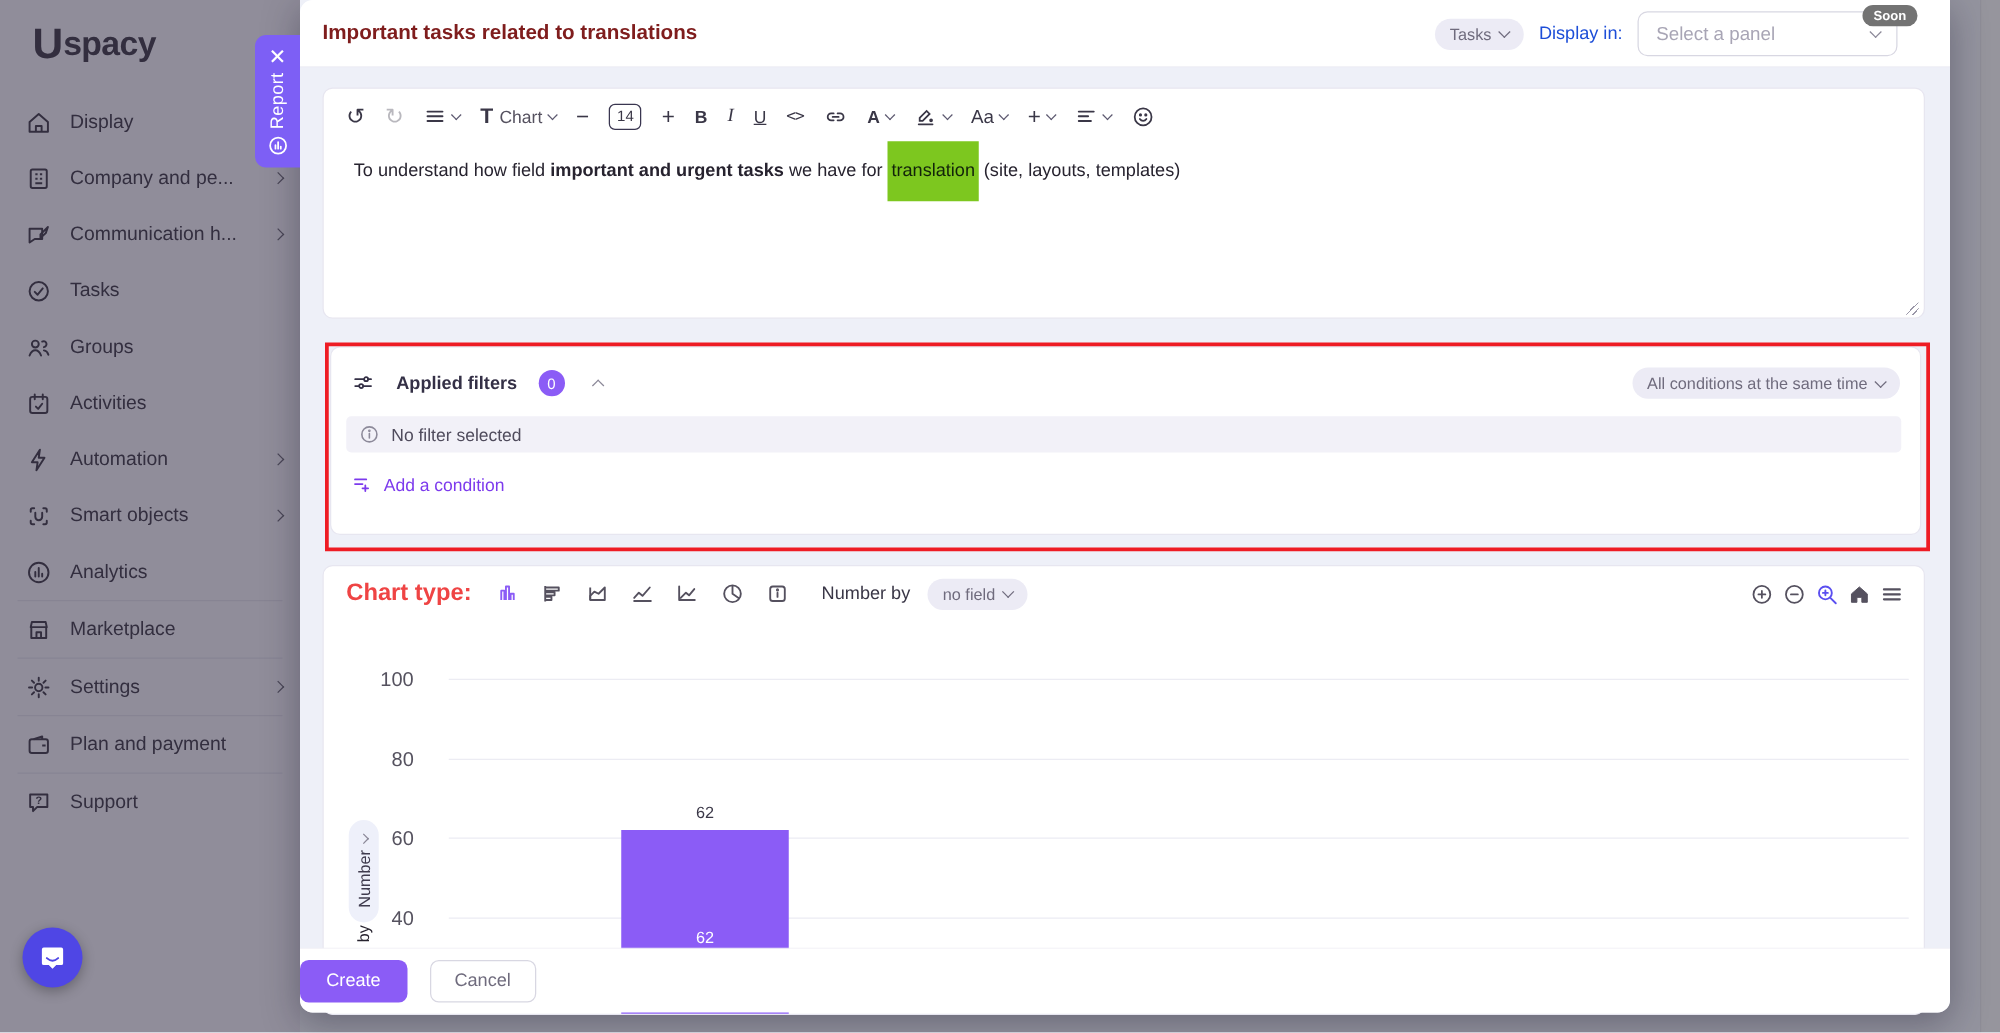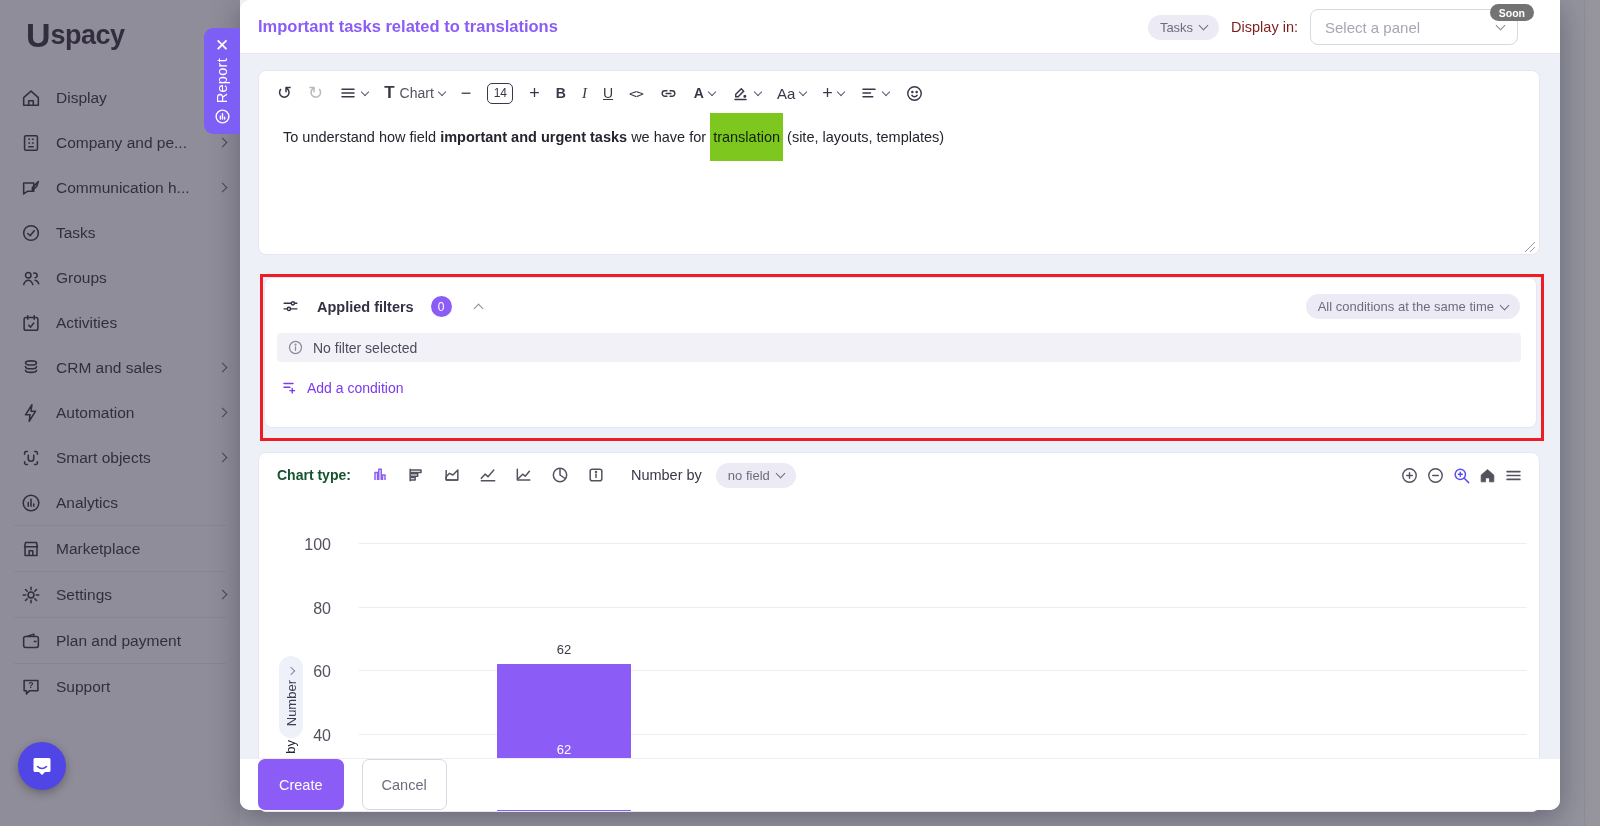--- a/index.html
+++ b/index.html
@@ -44,26 +44,26 @@
     flex-direction:column; align-items:center; justify-content:space-between;
     padding:9px 0; cursor:pointer; }
   .report-close { font-size:17px; line-height:1; color:#fff; cursor:pointer; }
   .report-label { writing-mode:vertical-rl; transform:rotate(180deg);
     font-size:14.5px; letter-spacing:.3px; }
 
   
   .m-header { position:absolute; left:0; top:0; width:100%; height:54px;
     background:#fff; border-bottom:1px solid #e9e8f1; border-radius:10px 0 0 0;
     display:flex; align-items:center; }
-  .m-title { margin-left:18px; font-size:16.5px; font-weight:700; color:#8b5cf6; }
+  .m-title { margin-left:18px; font-size:16.5px; font-weight:700; color:#7f1d1d; }
   .h-right { position:absolute; right:42px; top:0; height:54px; display:flex;
     align-items:center; gap:12px; }
   .chip { display:flex; align-items:center; gap:7px; background:#ecebf5;
     color:#6f6b7d; font-size:13px; padding:5px 12px; border-radius:14px; cursor:pointer; }
-  .display-label { font-size:14.5px; color:#7f1d1d; }
+  .display-label { font-size:14.5px; color:#1d4ed8; }
   .panel-select { position:relative; width:208px; height:36px; border:1px solid #d8d7e2;
     border-radius:8px; background:#fff; display:flex; align-items:center;
     padding:0 30px 0 14px; color:#a8a5b5; font-size:15px; cursor:pointer; }
   .panel-select .chev { position:absolute; right:13px; color:#8b8898; }
   .soon { position:absolute; top:-6px; right:-17px; background:#737373; color:#fff;
     font-size:10.5px; font-weight:700; padding:2.5px 9px; border-radius:10px; }
 
   
   .card { position:absolute; background:#fff; border:1px solid #e7e6f0; border-radius:8px; }
   .editor-card { left:18px; top:70px; width:1282px; height:185px; }
@@ -99,21 +99,21 @@
   .f-chev { color:#8b8898; margin-left:6px; cursor:pointer; }
   .f-mode { margin-left:auto; }
   .empty-bar { margin:14px 15px 0 12px; height:29px; background:#f2f1f8; border-radius:4px;
     display:flex; align-items:center; gap:9px; padding:0 10px; color:#4f4b5c; font-size:14px; }
   .add-cond { display:flex; align-items:center; gap:8px; margin:17px 0 0 16px;
     color:#7c3aed; font-size:14px; cursor:pointer; width:max-content; }
 
   
   .chart-card { left:18px; top:452px; width:1282px; height:360px; overflow:hidden; }
   .ct-row { display:flex; align-items:center; height:44px; padding:0 18px; gap:14px; position:relative; }
-  .ct-label { font-size:14px; font-weight:700; color:#14532d; margin-right:4px; }
+  .ct-label { font-size:19px; font-weight:700; color:#ef4444; margin-right:4px; }
   .ct-icon { width:22px; height:22px; color:#55515f; cursor:pointer; display:flex; align-items:center; justify-content:center; }
   .ct-icon.active { color:#8b5cf6; }
   .groupby { font-size:14.5px; color:#3a3747; margin-left:10px; }
   .ct-tools { position:absolute; right:16px; display:flex; align-items:center; gap:7px; }
   .ct-tools .ct-icon { width:19px; height:19px; }
   .chart-plot { position:absolute; left:0; top:44px; right:0; bottom:0; }
   .ytick { position:absolute; left:12px; width:60px; text-align:right; font-size:16px; color:#55525f; }
   .gridline { position:absolute; left:100px; right:12px; height:1px; background:#ececf3; }
   .bar { position:absolute; left:238px; width:134px; bottom:-6px; background:#8b5cf6; z-index:3; cursor:pointer; }
   .bar-top-label { position:absolute; left:238px; width:134px; text-align:center;
@@ -125,21 +125,21 @@
     align-items:center; justify-content:center; gap:6px; cursor:pointer; z-index:4; }
   .axis-pill .chev { color:#8b8898; transform:rotate(-45deg); width:6px; height:6px; }
   .axis-pill-label { writing-mode:vertical-rl; transform:rotate(180deg);
     font-size:13px; color:#3f3b4e; }
   .axis-prefix { position:absolute; left:24px; top:243px; writing-mode:vertical-rl;
     transform:rotate(180deg); font-size:13px; color:#27232f; z-index:4; }
 
   
   .m-footer { position:absolute; left:0; bottom:0; width:100%; height:52px; background:#fff;
     border-top:1px solid #efeef4; border-radius:0 0 10px 10px; display:flex;
-    gap:18px; padding-left:18px; z-index:6; }
+    align-items:center; gap:18px; z-index:6; }
   .btn-create { background:#8b5cf6; color:#fff; border:none; border-radius:7px;
     font-size:14.5px; padding:9px 21px; cursor:pointer; font-family:inherit; }
   .btn-cancel { background:#fff; color:#6f6b7d; border:1px solid #d8d7e2; border-radius:7px;
     font-size:14.5px; padding:8px 19px; cursor:pointer; font-family:inherit; }
 
   
   .intercom { position:absolute; left:18px; top:742px; width:48px; height:48px;
     border-radius:50%; background:#4f46e5; z-index:30; display:flex; align-items:center;
     justify-content:center; cursor:pointer; box-shadow:0 3px 10px rgba(0,0,0,.3); }
 
@@ -203,29 +203,20 @@
 
       <div class="nav-item">
         <svg width="22" height="22" viewBox="0 0 24 24" fill="none" stroke="currentColor" stroke-width="1.7" stroke-linecap="round" stroke-linejoin="round">
             <rect x="4.5" y="6" width="15" height="14" rx="2"></rect>
             <path d="M8.5 4v4M15.5 4v4"></path>
             <path d="M9.5 14.5l2 2 3.5-4.5"></path>
           </svg>
         <span class="lbl">Activities</span>
       </div>
 
-      <div class="nav-item">
-        <svg width="22" height="22" viewBox="0 0 24 24" fill="none" stroke="currentColor" stroke-width="1.7" stroke-linecap="round">
-            <ellipse cx="12" cy="6.5" rx="6" ry="2.3"></ellipse>
-            <path d="M6 10.5c0 1.3 2.7 2.3 6 2.3s6-1 6-2.3"></path>
-            <path d="M6 14.5c0 1.3 2.7 2.3 6 2.3s6-1 6-2.3"></path>
-          </svg>
-        <span class="lbl">CRM and sales</span>
-        <span class="chev right nav-chev"></span>
-      </div>
 
       <div class="nav-item">
         <svg width="22" height="22" viewBox="0 0 24 24" fill="none" stroke="currentColor" stroke-width="1.7" stroke-linejoin="round">
             <path d="M13 3 6 14h5l-1 7 7-11h-5z"></path>
           </svg>
         <span class="lbl">Automation</span>
         <span class="chev right nav-chev"></span>
       </div>
 
       <div class="nav-item">

